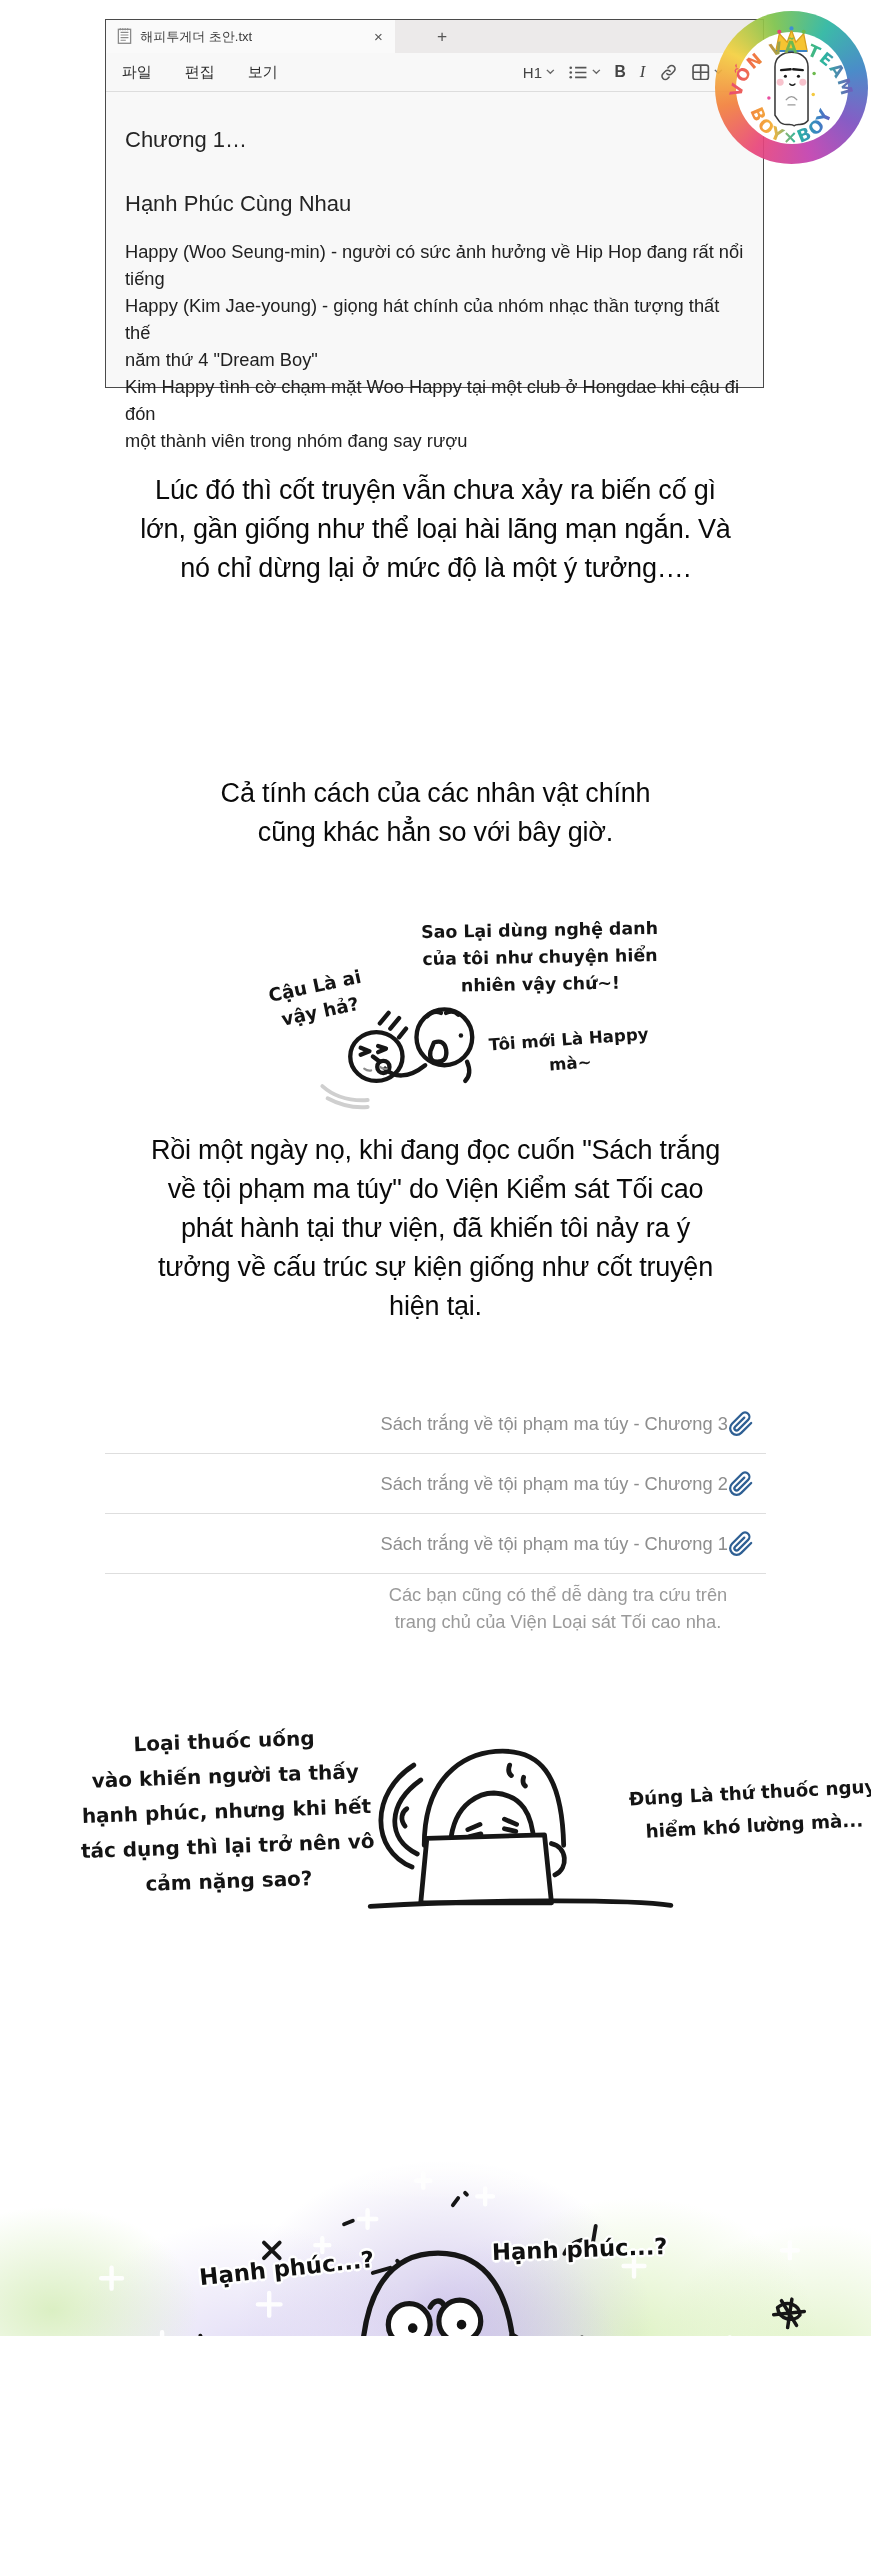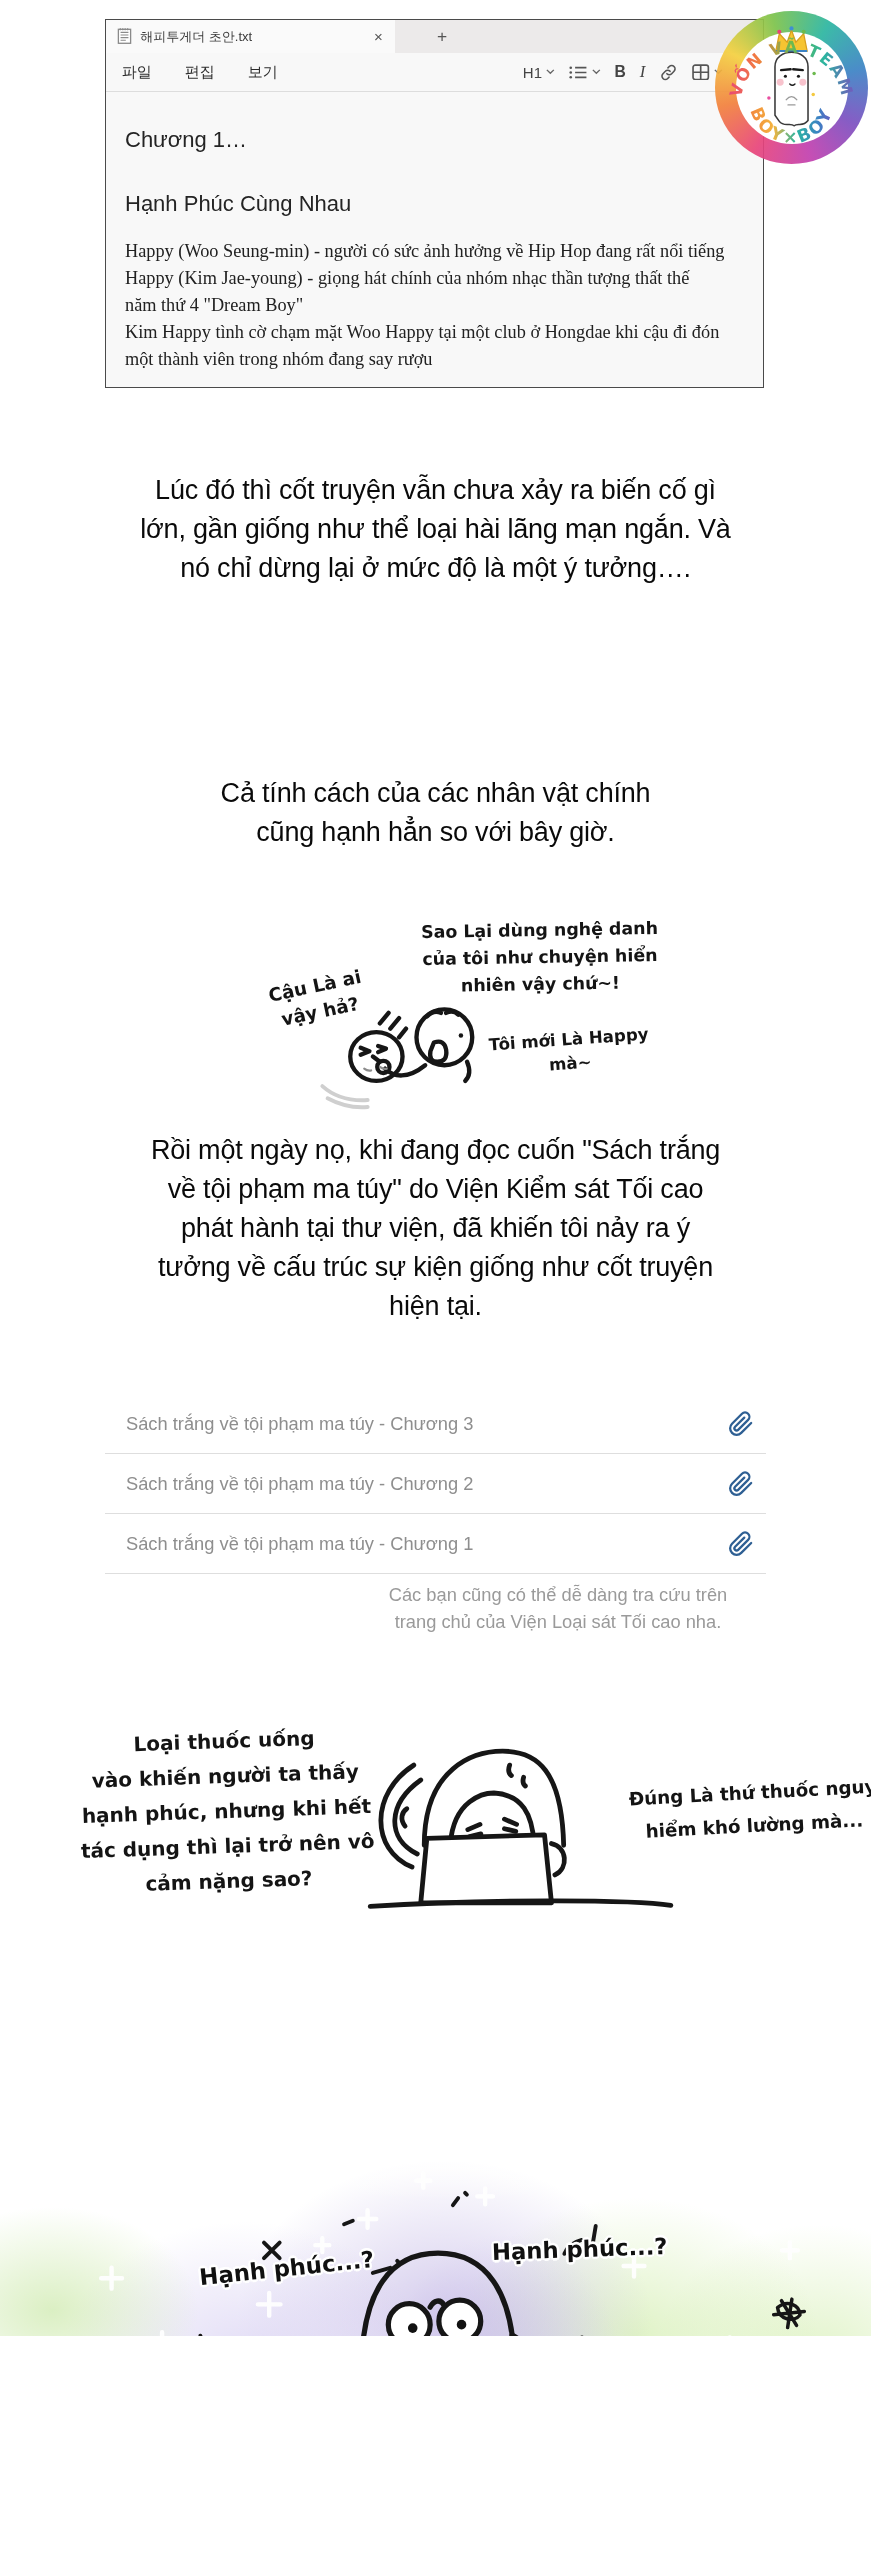--- a/index.html
+++ b/index.html
@@ -21,21 +21,21 @@
   .menu-item{font-size:15px;color:#2b2b2b;margin-right:33px;}
   .mb-spacer{flex:1;}
   .tbtn{display:flex;align-items:center;gap:4.4px;margin-left:14px;color:#444;}
   .tb-h1{font-size:15px;color:#444;}
   .tb-b{font-weight:bold;font-size:15.7px;}
   .tb-i{font-family:"Liberation Serif",serif;font-style:italic;font-size:16.6px;}
   .tb-a{font-size:15.7px;color:#444;}
   .doc{padding:35px 17.4px 0 19px;color:#242424;}
   .doc-line1{font-size:22px;}
   .doc-title{font-size:22px;margin-top:38px;}
-  .doc-body{font-size:18.3px;line-height:27px;margin-top:21px;white-space:pre-line;color:#212121;font-family:Liberation Serif, serif;}
+  .doc-body{font-size:18.3px;line-height:27px;margin-top:21px;white-space:pre-line;color:#212121;}
 
   
   .logo{left:715px;top:10.5px;width:153px;height:153px;z-index:6;}
   .logo-ring{position:absolute;left:0;top:0;width:153px;height:153px;border-radius:50%;
      background:conic-gradient(from 210deg,#e8447a,#f2803c,#f4d03f,#7cc24a,#2bb5a0,
                                #3b82c4,#7b4fc0,#c13fae,#e8447a);opacity:.92;}
   .logo-inner{position:absolute;left:21px;top:21px;width:112px;height:112px;border-radius:50%;
      background:#fff;}
   .logo svg{position:absolute;left:0;top:0;}
 
@@ -44,21 +44,21 @@
         white-space:pre-line;font-size:27px;line-height:39px;letter-spacing:-0.2px;}
 
   
   .hand{position:absolute;font-family:"DejaVu Sans",sans-serif;font-weight:bold;color:#141414;
         white-space:pre-line;text-align:center;}
 
   
   .attach{left:105px;top:1394px;width:661px;}
   .arow{height:60px;display:flex;align-items:center;padding:0 12.2px 0 21px;
         border-bottom:1.7px solid #dedede;box-sizing:border-box;}
-  .arow-label{flex:1;font-size:18.3px;color:#8e8e8e;}
+  .arow-label{flex:1;font-size:18.3px;color:#8e8e8e;text-align:right;}
   .attach-note{left:349px;top:1581px;width:418px;text-align:center;font-size:18.3px;
                line-height:27px;color:#9a9a9a;white-space:pre-line;}
 
   
   .wc{left:0;top:2118px;width:871px;height:458px;
      background:
       linear-gradient(#ffffff,rgba(255,255,255,0) 18%),
       radial-gradient(209px 148px at 6% 42%,rgba(189,226,146,.55),transparent 70%),
       radial-gradient(261px 192px at 28% 52%,rgba(203,193,238,.55),transparent 70%),
       radial-gradient(296px 227px at 51% 44%,rgba(182,168,224,.6),transparent 70%),
@@ -205,21 +205,21 @@
       <text font-family="DejaVu Sans, sans-serif" font-weight="bold" font-size="20" letter-spacing="3" fill="url(#gBot)">
         <textPath href="#arcB" startOffset="50%" text-anchor="middle">BOY×BOY</textPath>
       </text>
     </svg>
   </div>
 
   <div class="abs para" style="top:471px;">Lúc đó thì cốt truyện vẫn chưa xảy ra biến cố gì
 lớn, gần giống như thể loại hài lãng mạn ngắn. Và
 nó chỉ dừng lại ở mức độ là một ý tưởng….</div>
   <div class="abs para" style="top:774px;">Cả tính cách của các nhân vật chính
-cũng hạnh hẳn so với bây giờ.</div>
+cũng khác hẳn so với bây giờ.</div>
   <div class="abs para" style="top:1131px;">Rồi một ngày nọ, khi đang đọc cuốn "Sách trắng
 về tội phạm ma túy" do Viện Kiểm sát Tối cao
 phát hành tại thư viện, đã khiến tôi nảy ra ý
 tưởng về cấu trúc sự kiện giống như cốt truyện
 hiện tại.</div>
 
   <div class="hand" style="left:418px;top:917px;width:244px;font-size:17.4px;line-height:27px;transform:rotate(-1deg);">Sao Lại dùng nghệ danh
 của tôi như chuyện hiển
 nhiên vậy chứ~!</div>
   <div class="hand" style="left:261px;top:973px;width:113px;font-size:18.3px;line-height:26px;transform:rotate(-12deg);">Cậu Là ai

